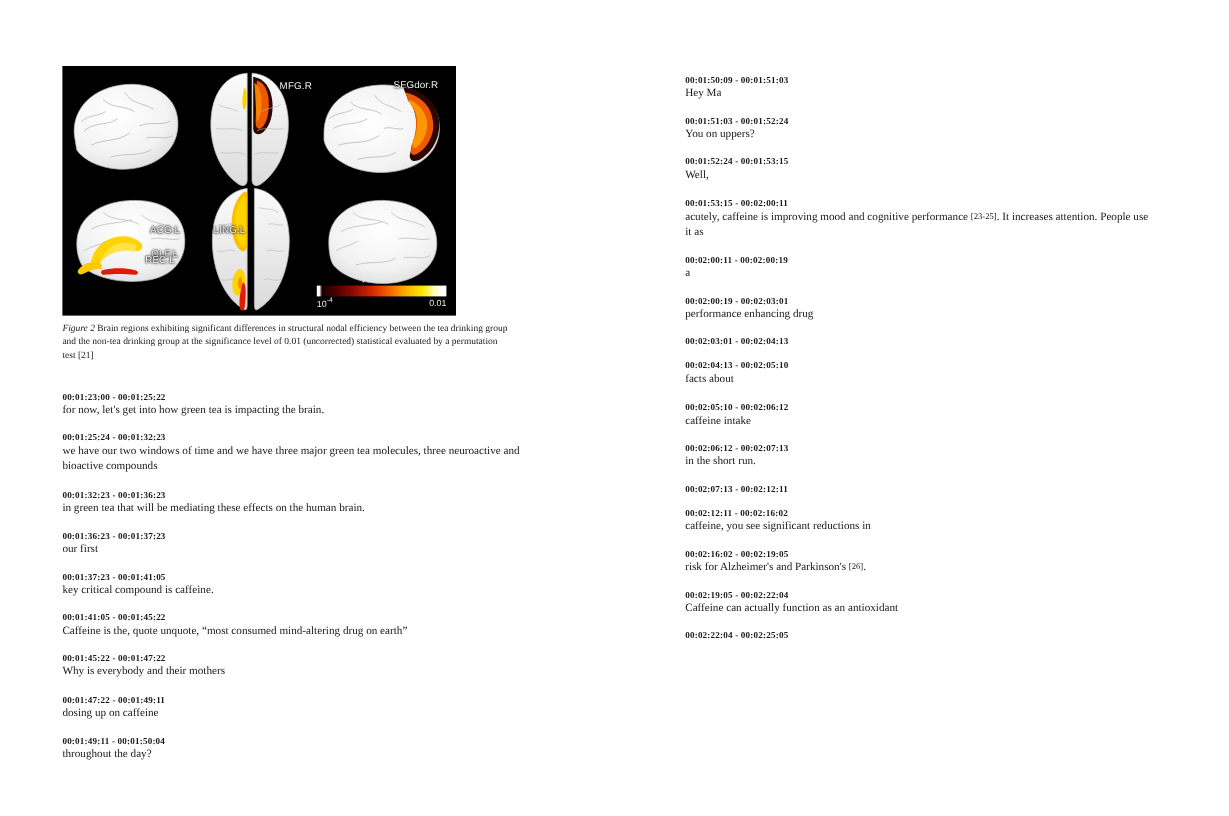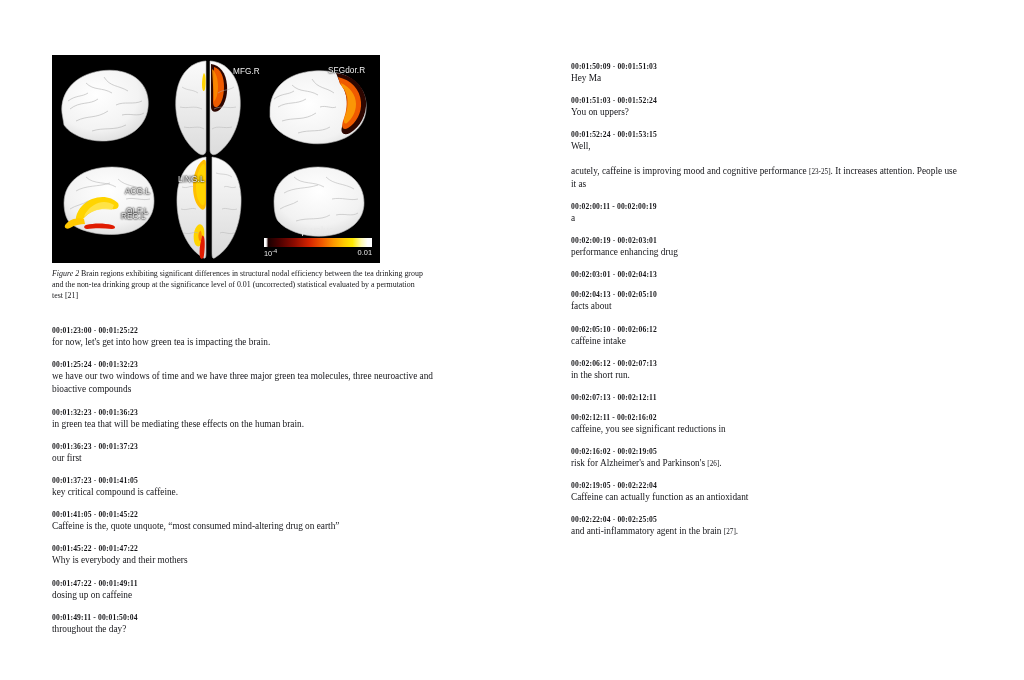--- a/index.html
+++ b/index.html
@@ -310,21 +310,21 @@
           <path d="M70,56 C78,54 86,58 92,54"></path>
         </g>
       </svg>
     </div>
 
     <span class="region-label" style="left:181px; top:12px;">MFG.R</span>
     <span class="region-label" style="left:276px; top:11px;">SFGdor.R</span>
     <span class="region-label" style="left:73px; top:132px;">ACG.L</span>
     <span class="region-label" style="left:54px; top:152px;margin-left:20px;">OLF.L</span>
     <span class="region-label" style="left:69px; top:157px;">REC.L</span>
-    <span class="region-label" style="left:126px; top:120px;">LING.L</span>
+    <span class="region-label" style="left:126px; top:132px;">LING.L</span>
 
     <div id="colorbar-group">
       <div id="colorbar-title">p-value</div>
       <div id="colorbar-bar"></div>
       <div class="cb-tickrow">
         <span class="cb-tick" id="cb-tick-min"><span>10</span><sup>-4</sup></span>
         <span class="cb-tick" id="cb-tick-max">0.01</span>
       </div>
     </div>
 
@@ -381,20 +381,21 @@
     </div>
     <div class="cue">
       <div class="cue-time">00:01:51:03 - 00:01:52:24</div>
       <div class="cue-text"><span>You on uppers?</span></div>
     </div>
     <div class="cue">
       <div class="cue-time">00:01:52:24 - 00:01:53:15</div>
       <div class="cue-text"><span>Well,</span></div>
     </div>
     <div class="cue">
+      <div class="cue-time">00:01:53:15 - 00:02:00:11</div>
       <div class="cue-text"><span>acutely, caffeine is improving mood and cognitive performance </span><span class="cite">[23-25]</span><span>. It increases attention. People use it as</span></div>
     </div>
     <div class="cue">
       <div class="cue-time">00:02:00:11 - 00:02:00:19</div>
       <div class="cue-text"><span>a</span></div>
     </div>
     <div class="cue">
       <div class="cue-time">00:02:00:19 - 00:02:03:01</div>
       <div class="cue-text"><span>performance enhancing drug</span></div>
     </div>
@@ -423,15 +424,14 @@
     <div class="cue">
       <div class="cue-time">00:02:16:02 - 00:02:19:05</div>
       <div class="cue-text"><span>risk for Alzheimer's and Parkinson's </span><span class="cite">[26]</span><span>.</span></div>
     </div>
     <div class="cue">
       <div class="cue-time">00:02:19:05 - 00:02:22:04</div>
       <div class="cue-text"><span>Caffeine can actually function as an antioxidant</span></div>
     </div>
     <div class="cue">
       <div class="cue-time">00:02:22:04 - 00:02:25:05</div>
-      <div class="cue-text"><span>and anti-inflammatory agent in the brain </span><span class="cite">[27]</span><span>.</span></div>
     </div>
   </div>
 
 </body></html>

